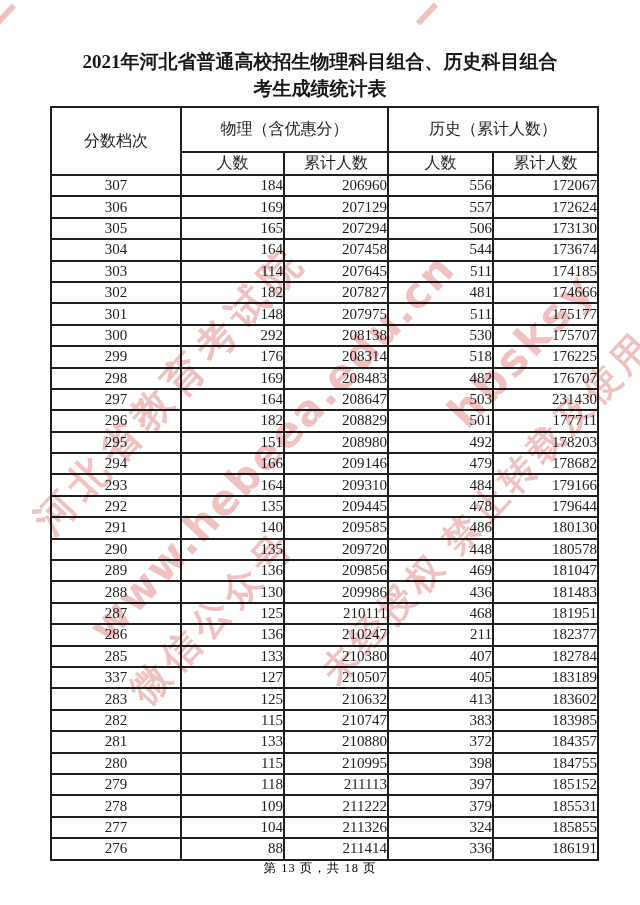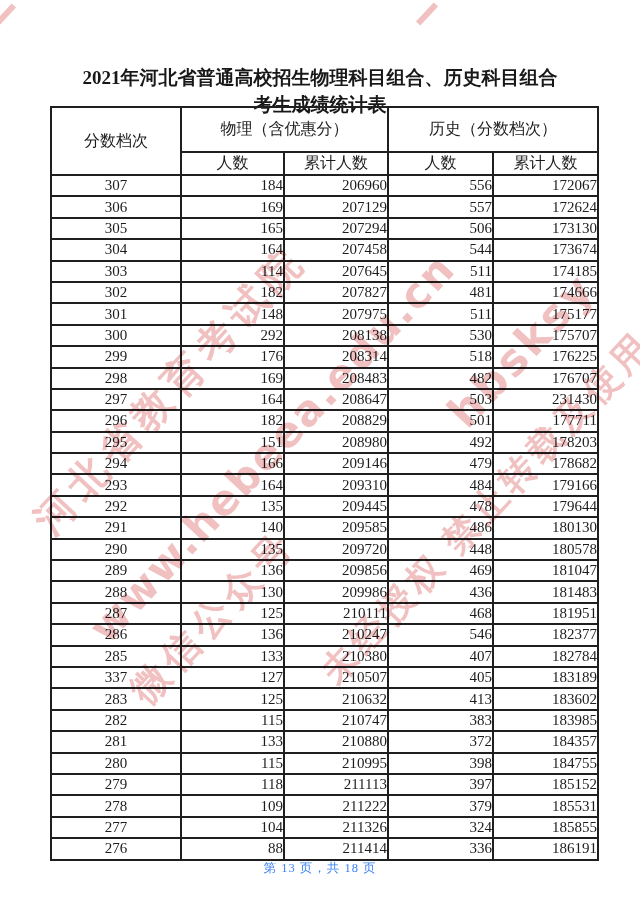--- a/index.html
+++ b/index.html
@@ -11,21 +11,20 @@
     font-family:"Liberation Serif","DejaVu Serif",serif;
     color:#1c1c1c;
   }
   .title{
     position:absolute;top:48px;left:0;right:0;
     text-align:center;
     font-weight:bold;
     font-size:19px;
     line-height:27px;
     color:#181818;
-    margin-top:16px;
   }
   .title .line{display:block;}
   table.score{
     position:absolute;left:50px;top:106px;
     width:547px;
     border-collapse:collapse;
     table-layout:fixed;
     font-size:15px;
   }
   table.score th, table.score td{
@@ -38,21 +37,21 @@
   thead th{ text-align:center; font-size:16px; }
   .h1{ height:45px;padding-left:16px; }
   .h2{ height:21px; }
   tbody td{ height:19.4px; }
   td.c-score{ text-align:center; }
   td.c-num{ text-align:right; padding-right:7px; }
   .footer{
     position:absolute;left:0;right:0;top:860px;
     text-align:center;
     font-size:12.5px;
-    color:#3b82f6;
+    color:#000000;
     letter-spacing:1px;
   }
   
   .wm-layer{
     position:absolute;inset:0;
     pointer-events:none;
     z-index:5;
     mix-blend-mode:multiply;
   }
   .wm{
@@ -87,21 +86,21 @@
       <col style="width:130px">
         <col style="width:103px">
         <col style="width:104px">
         <col style="width:105px">
         <col style="width:105px">
     </colgroup>
     <thead>
       <tr class="h1">
         <th rowspan="2">分数档次</th>
         <th colspan="2">物理（含优惠分）</th>
-        <th colspan="2">历史（分数档次）</th>
+        <th colspan="2">历史（累计人数）</th>
       </tr>
       <tr class="h2">
         <th>人数</th>
         <th>累计人数</th>
         <th>人数</th>
         <th>累计人数</th>
       </tr>
     </thead>
     <tbody>
         <tr>
@@ -248,21 +247,21 @@
           <td class="c-score">287</td>
           <td class="c-num">125</td>
           <td class="c-num">210111</td>
           <td class="c-num">468</td>
           <td class="c-num">181951</td>
         </tr>
         <tr>
           <td class="c-score">286</td>
           <td class="c-num">136</td>
           <td class="c-num">210247</td>
-          <td class="c-num">546</td>
+          <td class="c-num">211</td>
           <td class="c-num">182377</td>
         </tr>
         <tr>
           <td class="c-score">285</td>
           <td class="c-num">133</td>
           <td class="c-num">210380</td>
           <td class="c-num">407</td>
           <td class="c-num">182784</td>
         </tr>
         <tr>

